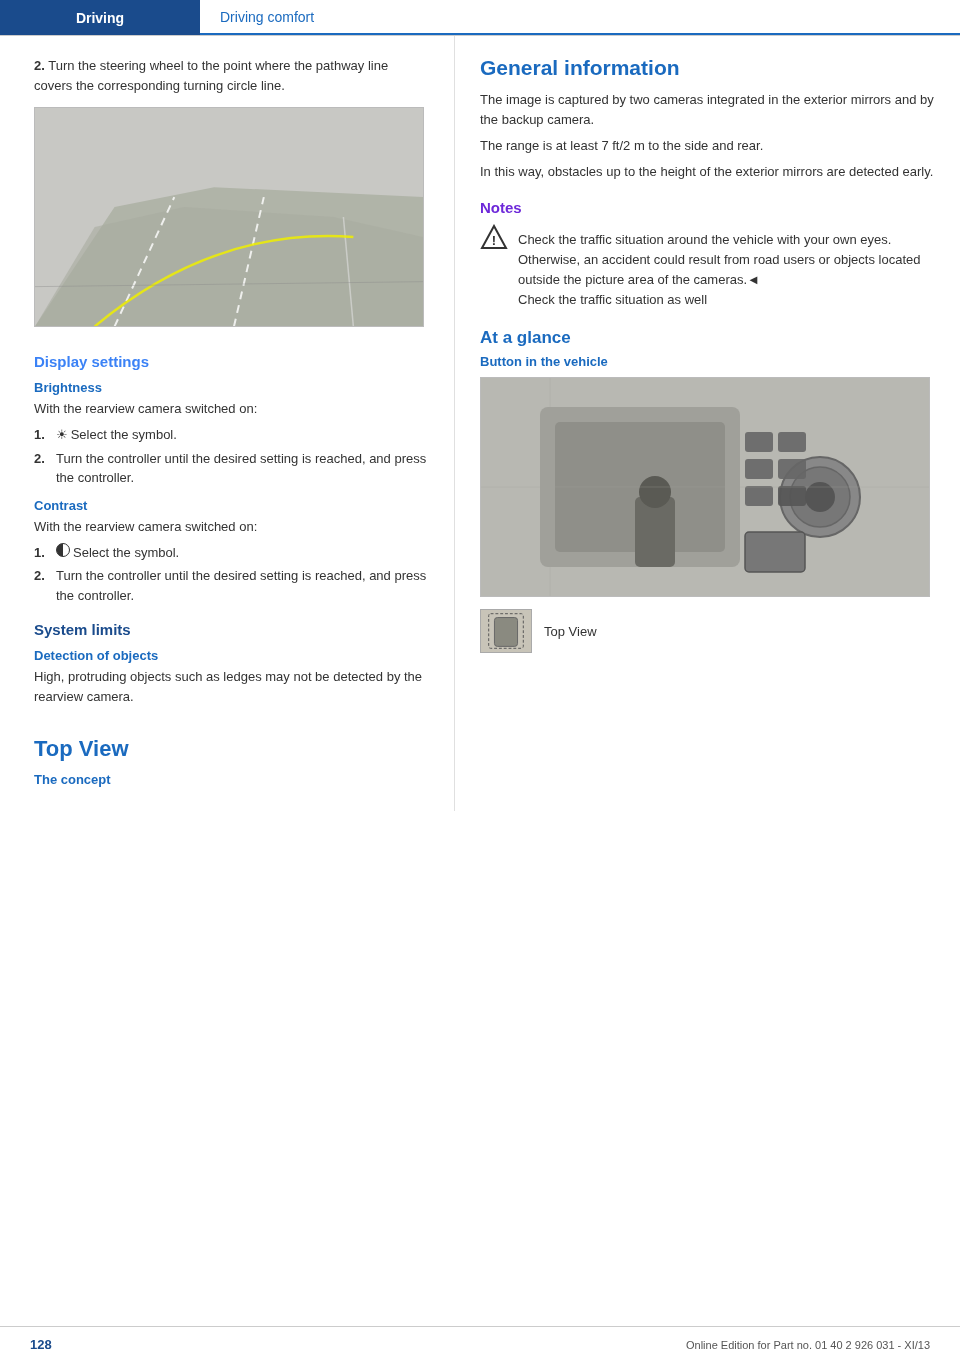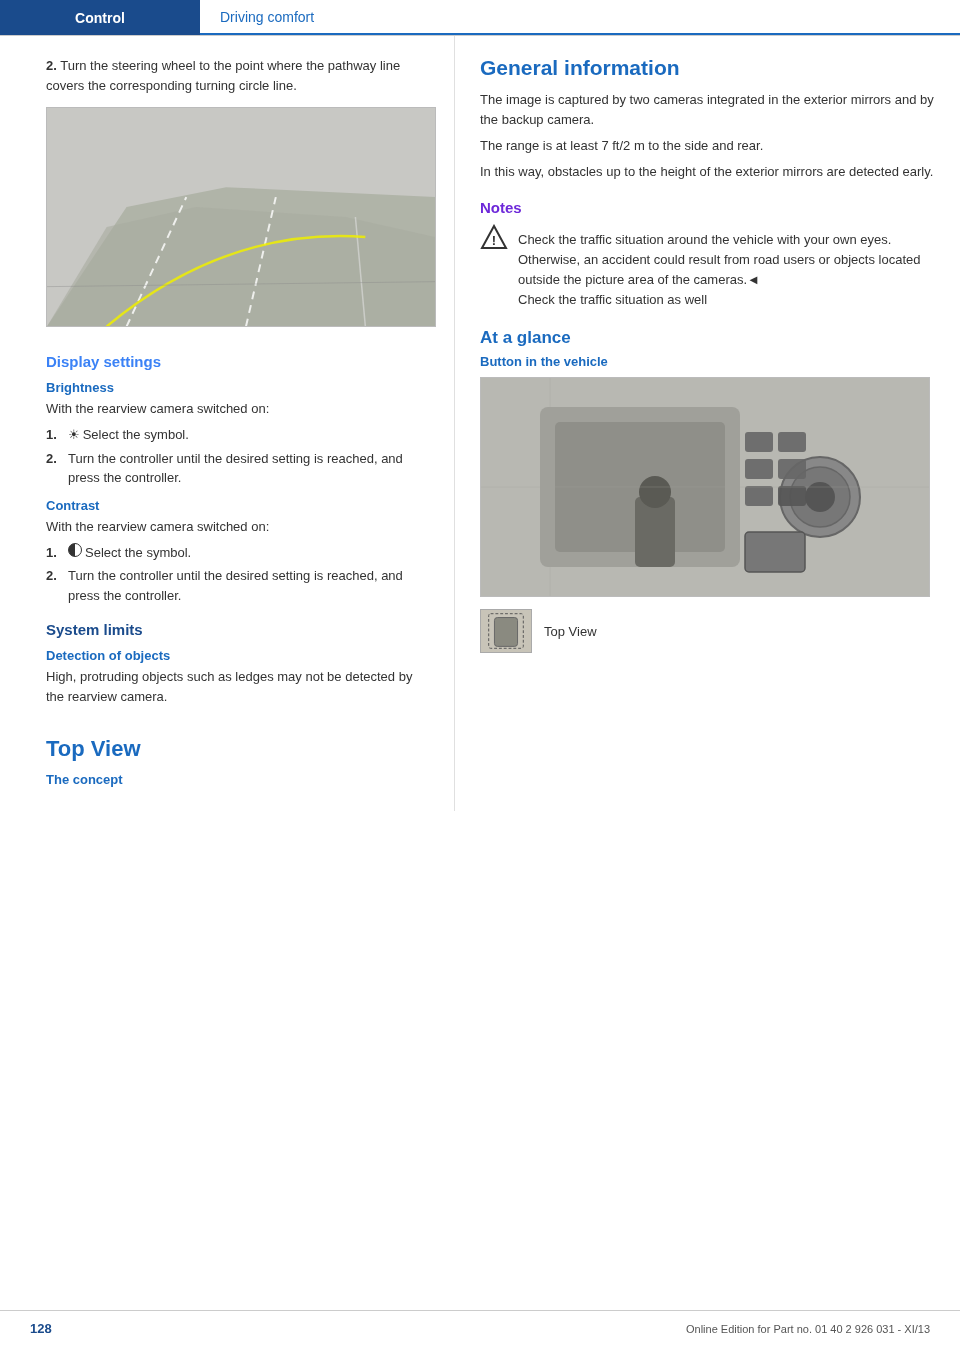--- a/index.html
+++ b/index.html
@@ -40,21 +40,21 @@
     }
 
     .page-content {
       display: flex;
       padding: 0;
     }
 
     
     .left-col {
       width: 455px;
-      padding: 20px 25px 20px 46px;
+      padding: 20px 25px 20px 34px;
       border-right: 1px solid #e0e0e0;
     }
 
     
     .right-col {
       width: 505px;
       padding: 20px 25px 20px 25px;
     }
 
     .step-text {
@@ -212,21 +212,21 @@
       color: #1a4b8c;
       font-size: 15px;
       font-weight: bold;
       margin-top: 16px;
       margin-bottom: 6px;
     }
 
     
     .footer {
       position: absolute;
-      bottom: 16px;
+      bottom: 0;
       left: 0;
       right: 0;
       height: 36px;
       display: flex;
       align-items: center;
       justify-content: space-between;
       padding: 0 30px;
       border-top: 1px solid #ccc;
     }
     .footer-page {
@@ -255,21 +255,21 @@
       font-size: 13px;
       vertical-align: middle;
       margin-right: 3px;
     }
   </style>
 </head>
 <body>
 
 <div class="header">
   <div class="header-controls">
-    <span>Control</span>
+    <span>Driving</span>
   </div>
   <div class="header-driving">
     <span>Driving comfort</span>
   </div>
 </div>
 
 <div class="page-content">
 
   <div class="left-col">
 

